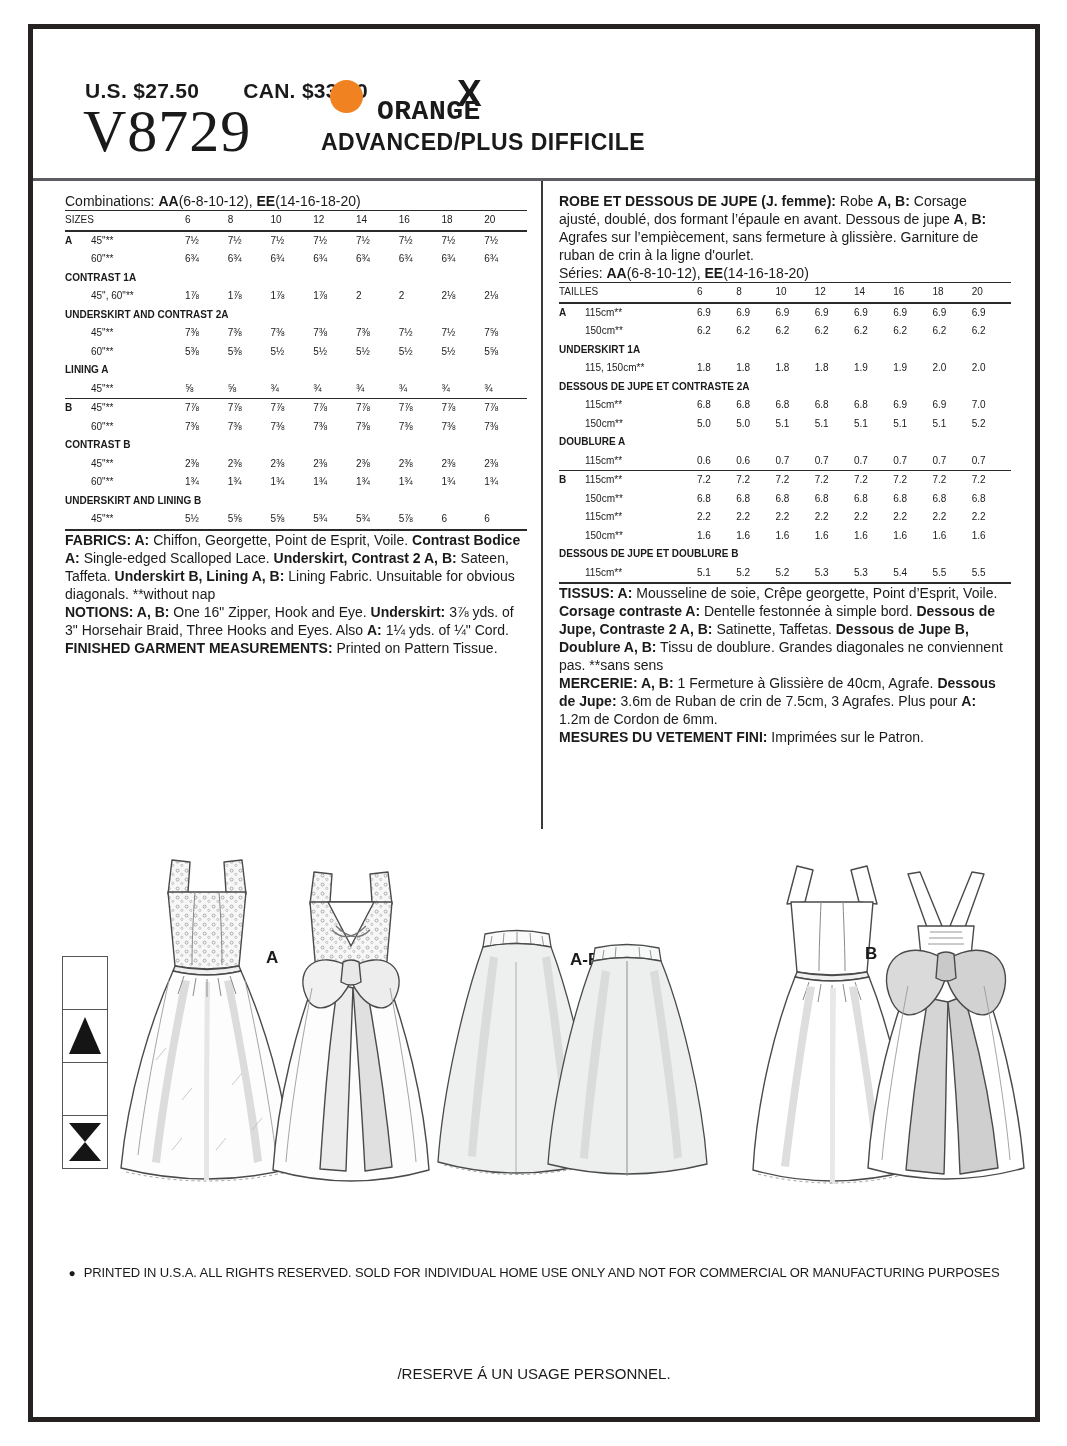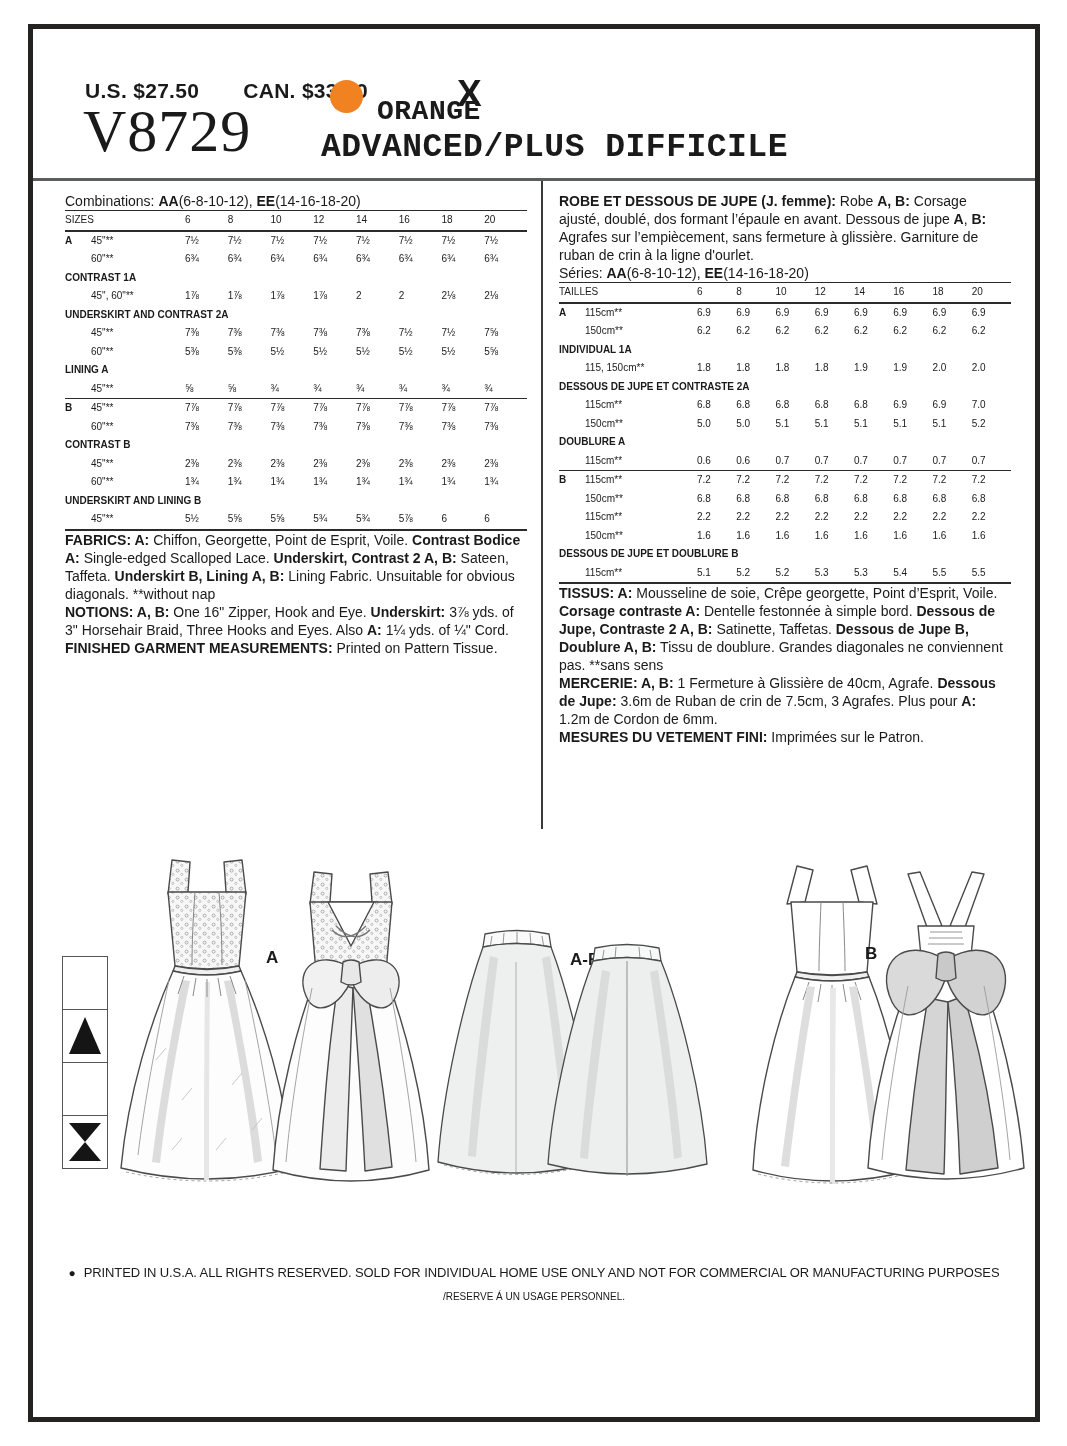--- a/index.html
+++ b/index.html
@@ -8,22 +8,22 @@
   .frame{position:absolute;left:28px;top:24px;width:1012px;height:1398px;
          border:5px solid #262222;box-sizing:border-box;background:#fff;}
   
   .price-line{position:absolute;left:52px;top:50px;font-weight:700;font-size:21px;letter-spacing:.3px;white-space:nowrap;}
   .price-us{margin-right:44px;}
   .color-dot{position:absolute;left:297px;top:51px;width:33px;height:33px;border-radius:50%;background:#f08221;}
   .color-name{position:absolute;left:344px;top:67px;font-weight:700;font-size:28px;letter-spacing:.5px;font-family:Liberation Mono, monospace;}
   .cup-letter{position:absolute;left:424px;top:44px;font-weight:700;font-size:37px;}
   .pattern-number{position:absolute;left:50px;top:68px;font-family:"Liberation Serif", serif;
                   font-size:60px;font-weight:500;letter-spacing:1px;}
-  .difficulty{position:absolute;left:288px;top:100px;font-family:Liberation Mono, monospace;
-              font-size:33px;font-weight:700;letter-spacing:.5px;}
+  .difficulty{position:absolute;left:288px;top:100px;font-family:Liberation Sans, sans-serif;
+              font-size:23px;font-weight:700;letter-spacing:.5px;}
   .title-rule{position:absolute;left:0;right:0;top:149px;height:3px;background:#5b5d60;}
   .vdivider{position:absolute;left:508px;top:152px;width:2px;height:648px;background:#3a3a3a;}
   
   .col{position:absolute;top:163px;font-size:14px;line-height:18px;}
   .col-left{left:32px;width:462px;}
   .col-right{left:526px;width:452px;}
   .col p{margin:0;}
   .desc{margin-bottom:8px;}
   .combo{margin-bottom:2px;}
   .fabrics{margin-top:9px;}
@@ -50,21 +50,21 @@
   .sym-box svg{width:44px;height:52px;}
   
   .footer-line{position:absolute;left:0;right:0;text-align:center;white-space:nowrap;}
   .footer-address-line{top:1200px;font-size:18.5px;letter-spacing:-.2px;}
   .addr{font-weight:400;}
   .copyright{font-size:12px;margin-left:7px;}
   .footer-dot{font-size:11px;margin:0 7px;}
   .website{font-size:14.5px;}
   .footer-rights-line{top:1236px;font-size:13px;letter-spacing:-.1px;}
   .rights-bullet{font-size:12px;margin-right:8px;}
-  .footer-reserve-line{top:1262px;font-size:10px;}
+  .footer-reserve-line{top:1336px;font-size:15px;}
 </style>
 </head>
 <body>
 
 <div class="page">
   <div class="frame">
 
     <div class="price-line">
       <span class="price-us">U.S. $27.50</span><span class="price-can">CAN. $33.00</span>
     </div>
@@ -276,21 +276,21 @@
             <div>6.2</div>
             <div>6.2</div>
             <div>6.2</div>
             <div>6.2</div>
             <div>6.2</div>
             <div>6.2</div>
             <div>6.2</div>
             <div>6.2</div>
           </div>
           <div class="trow">
-            <div class="tsection" style="grid-column: 1 / -1;">INDIVIDUAL 1A</div>
+            <div class="tsection" style="grid-column: 1 / -1;">UNDERSKIRT 1A</div>
           </div>
           <div class="trow">
             <div class="tletter"></div>
             <div class="tlabel">115, 150cm**</div>
             <div>1.8</div>
             <div>1.8</div>
             <div>1.8</div>
             <div>1.8</div>
             <div>1.9</div>
             <div>1.9</div>

